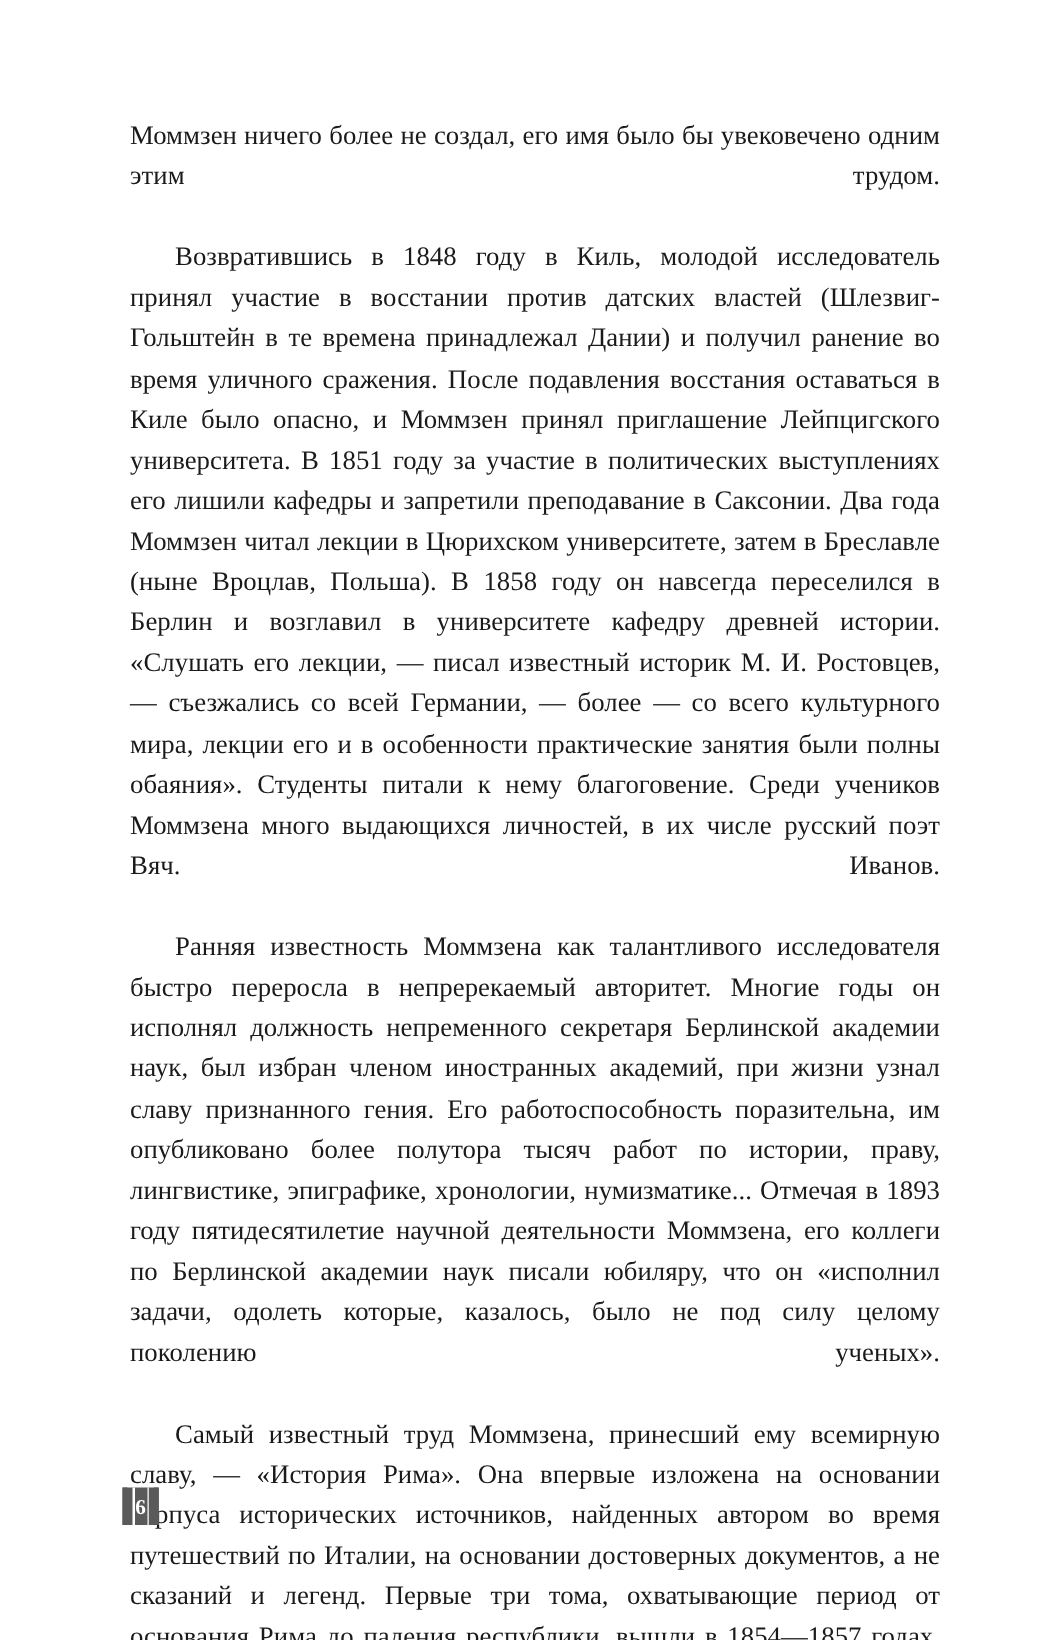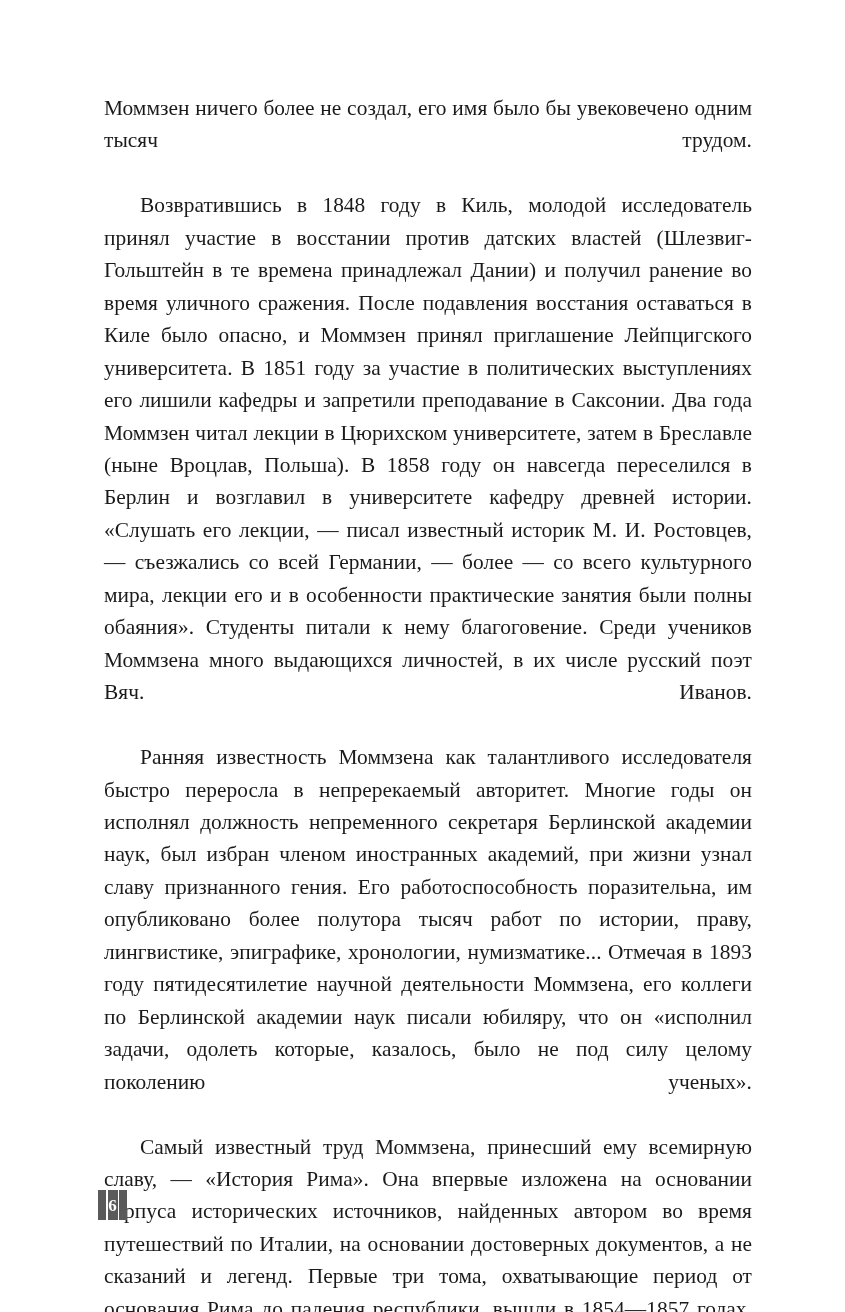--- a/index.html
+++ b/index.html
@@ -87,21 +87,21 @@
     font-weight: 700;
     line-height: 1;
   }
 </style>
 </head>
 <body>
 
 <div class="page">
 
   <div class="text-block">
-    <p class="para no-indent">Моммзен ничего более не создал, его имя было бы увековечено одним тысяч трудом.</p>
+    <p class="para no-indent">Моммзен ничего более не создал, его имя было бы увековечено одним этим трудом.</p>
     <p class="para">Возвратившись в 1848 году в Киль, молодой исследователь принял участие в восстании против датских властей (Шлезвиг-Гольштейн в те времена принадлежал Дании) и получил ранение во время уличного сражения. После подавления восстания оставаться в Киле было опасно, и Моммзен принял приглашение Лейпцигского университета. В 1851 году за участие в политических выступлениях его лишили кафедры и запретили преподавание в Саксонии. Два года Моммзен читал лекции в Цюрихском университете, затем в Бреславле (ныне Вроцлав, Польша). В 1858 году он навсегда переселился в Берлин и возглавил в университете кафедру древней истории. «Слушать его лекции, — писал известный историк М. И. Ростовцев, — съезжались со всей Германии, — более — со всего культурного мира, лекции его и в особенности практические занятия были полны обаяния». Студенты питали к нему благоговение. Среди учеников Моммзена много выдающихся личностей, в их числе русский поэт Вяч. Иванов.</p>
     <p class="para">Ранняя известность Моммзена как талантливого исследователя быстро переросла в непререкаемый авторитет. Многие годы он исполнял должность непременного секретаря Берлинской академии наук, был избран членом иностранных академий, при жизни узнал славу признанного гения. Его работоспособность поразительна, им опубликовано более полутора тысяч работ по истории, праву, лингвистике, эпиграфике, хронологии, нумизматике... Отмечая в 1893 году пятидесятилетие научной деятельности Моммзена, его коллеги по Берлинской академии наук писали юбиляру, что он «исполнил задачи, одолеть которые, казалось, было не под силу целому поколению ученых».</p>
     <p class="para">Самый известный труд Моммзена, принесший ему всемирную славу, — «История Рима». Она впервые изложена на основании корпуса исторических источников, найденных автором во время путешествий по Италии, на основании достоверных документов, а не сказаний и легенд. Первые три тома, охватывающие период от основания Рима до падения республики, вышли в 1854—1857 годах, пятый том, посвященный римским провинциям, появился в 1885 году, четвертый том,</p>
   </div>
 
   <div class="page-number-badge">
     <span class="rule left"></span>
     <span class="rule right"></span>
     <span class="num">6</span>
   </div>

